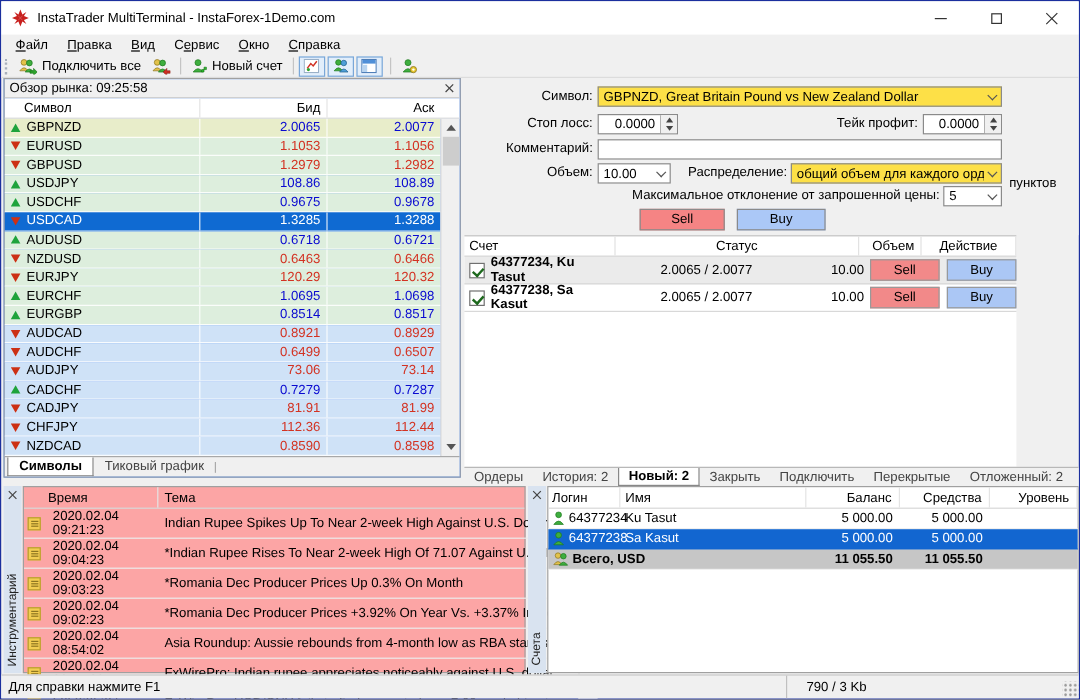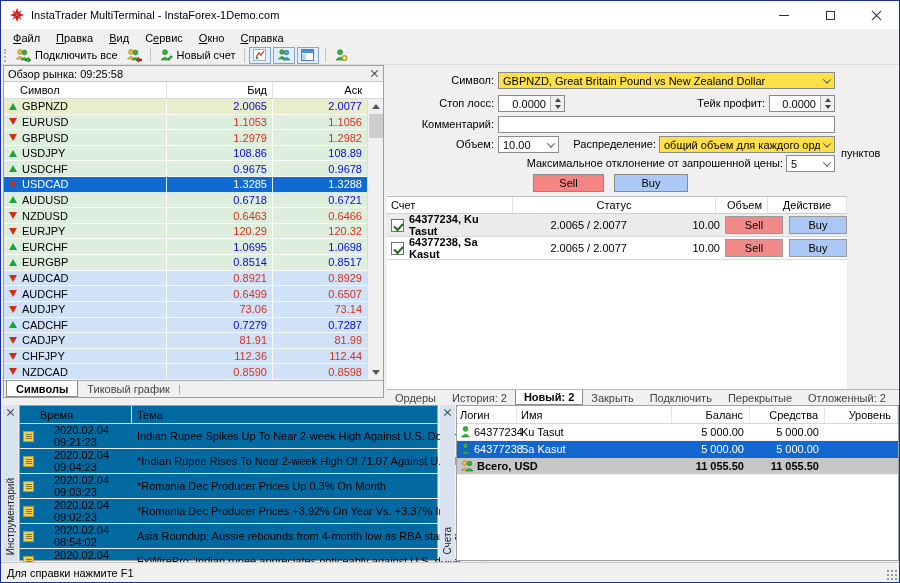--- a/index.html
+++ b/index.html
@@ -102,29 +102,29 @@
   .row-btn.sell{background:#f28989;} .row-btn.buy{background:#abc7f5;}
 
   .order-tabs{position:absolute;top:388px;left:386px;width:512px;height:16px;background:#f0f0f0;display:flex;align-items:stretch;border-top:1px solid #b8b8b8;overflow:hidden;}
   .order-tabs .tab{padding:0 8px;}
 
   
   .vstrip{position:absolute;top:404px;width:15px;height:156px;background:#d9e3f0;display:flex;flex-direction:column;align-items:center;padding:2px 0;}
   .vstrip .vlabel{writing-mode:vertical-rl;transform:rotate(180deg);font-size:10px;color:#222;margin-top:auto;margin-bottom:4px;}
   .toolbox-strip{left:2px;} .accounts-strip{left:439px;}
 
-  .news{position:absolute;top:404px;left:18px;width:419px;height:156px;background:#0369a1;border:1px solid #a0a0a0;display:flex;flex-direction:column;}
+  .news{position:absolute;top:404px;left:18px;width:419px;height:156px;background:#fca5a5;border:1px solid #a0a0a0;display:flex;flex-direction:column;}
   .nw-head{height:18px;display:flex;align-items:center;border-bottom:1px solid #d8d8d8;flex:none;}
   .nw-head .h-time{width:112px;padding-left:20px;border-right:1px solid #e4e4e4;height:100%;display:flex;align-items:center;}
   .nw-head .h-topic{flex:1;padding-left:5px;height:100%;display:flex;align-items:center;}
   .nw-head .h-scr{width:16px;height:100%;}
   .nw-body{flex:1;display:flex;}
   .nw-rows{flex:1;display:flex;flex-direction:column;}
   .nw-row{flex:1;display:flex;align-items:center;border-bottom:1px solid #ececec;}
-  .nw-row .n-time{width:112px;display:flex;align-items:center;gap:20px;padding-left:3px;flex:none;}
+  .nw-row .n-time{width:112px;display:flex;align-items:center;gap:10px;padding-left:3px;flex:none;}
   .nw-row .n-topic{flex:1;white-space:nowrap;overflow:hidden;padding-left:5px;}
   .news-ico{width:11px;height:11px;background:#f2cd52;border:1px solid #b89b2e;flex:none;position:relative;}
   .news-ico:after{content:"";position:absolute;left:2px;top:2px;width:6px;height:1px;background:#8d7620;box-shadow:0 2px 0 #8d7620,0 4px 0 #8d7620;}
 
   .accounts{position:absolute;top:404px;left:455px;width:443px;height:156px;background:#fff;border:1px solid #a0a0a0;display:flex;flex-direction:column;}
   .ac-head{height:18px;display:flex;align-items:center;border-bottom:1px solid #d8d8d8;flex:none;}
   .ac-head>div{height:100%;display:flex;align-items:center;border-right:1px solid #e4e4e4;}
   .ac-row{height:17px;display:flex;align-items:center;flex:none;border-bottom:1px solid #f0f0f0;}
   .col-login{width:60px;padding-left:3px;display:flex;align-items:center;gap:3px;}
   .col-name{width:155px;padding-left:4px;}
@@ -669,16 +669,17 @@
         <span>Всего, USD</span>
       </div>
       <div class="col-bal">11 055.50</div>
       <div class="col-eq">11 055.50</div>
       <div class="col-lvl"></div>
     </div>
   </div>
 
   <div class="statusbar">
     <span class="sb-help">Для справки нажмите F1</span>
+    <span class="sb-cell">790 / 3 Kb</span>
     <span class="sb-grip"></span>
   </div>
 
 </div>
 
 </body></html>

